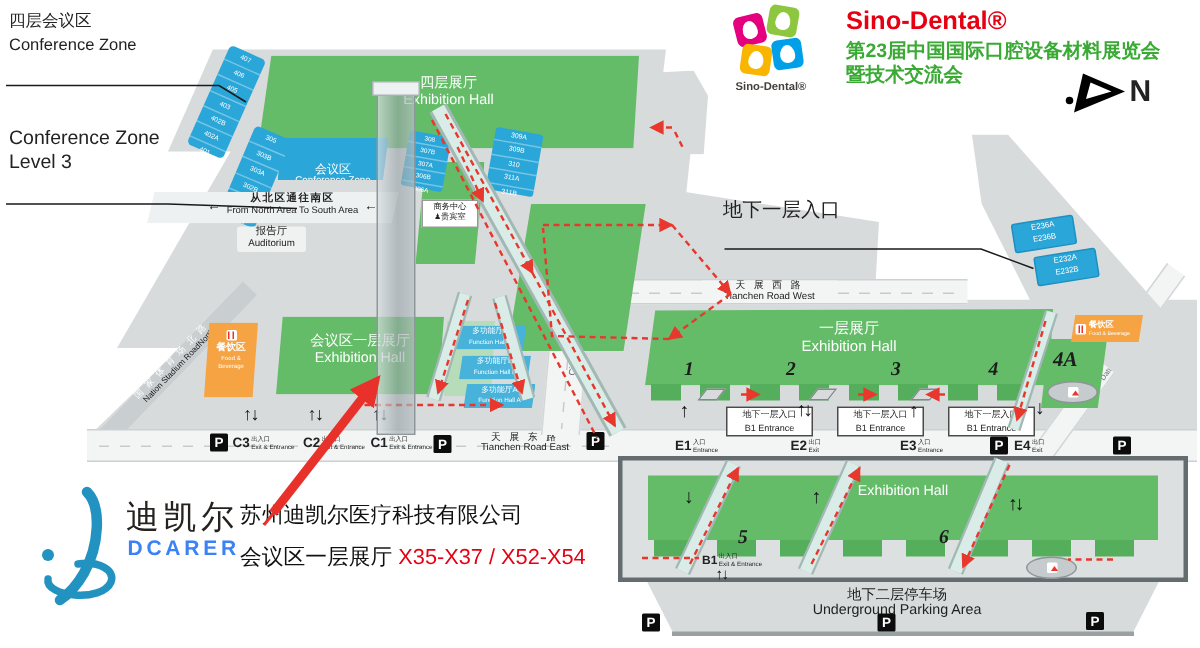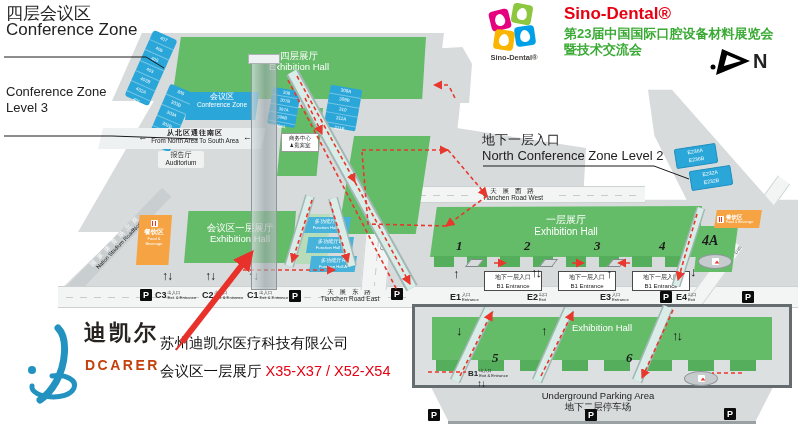--- a/index.html
+++ b/index.html
@@ -94,21 +94,21 @@
   <div class="a blue" style="left:138px;top:32px;width:26px;height:72px;transform:rotate(24deg);border-radius:3px;line-height:10.2px">
     <span class="rr" style="line-height:10.2px">407</span>
     <span class="rr" style="line-height:10.2px">406</span>
     <span class="rr" style="line-height:10.2px">405</span>
     <span class="rr" style="line-height:10.2px">403</span>
     <span class="rr" style="line-height:10.2px">402B</span>
     <span class="rr" style="line-height:10.2px">402A</span>
     <span class="rr" style="line-height:10.2px;border-bottom:none">401</span>
   </div>
 
-  <div class="a blue" style="left:185px;top:92px;width:74px;height:28px;clip-path:polygon(5% 0,100% 0,95% 100%,0 100%);padding-top:0">
+  <div class="a blue" style="left:185px;top:92px;width:74px;height:28px;clip-path:polygon(5% 0,100% 0,95% 100%,0 100%);padding-top:16px">
     <div style="font-size:8px;line-height:9px">会议区</div>
     <div style="font-size:6.5px;line-height:8px">Conference Zone</div>
   </div>
   <div class="a blue" style="left:157px;top:86px;width:26px;height:64px;transform:rotate(23deg);border-radius:3px">
     <span class="rr" style="line-height:10.6px">305</span>
     <span class="rr" style="line-height:10.6px">303B</span>
     <span class="rr" style="line-height:10.6px">303A</span>
     <span class="rr" style="line-height:10.6px">302B</span>
     <span class="rr" style="line-height:10.6px">302A</span>
     <span class="rr" style="line-height:10.6px;border-bottom:none">301A</span>
@@ -305,22 +305,22 @@
       </span>
   </div>
   <div class="a arr" style="left:477px;top:378px;font-size:10px;letter-spacing:-1px">↑↓</div>
   <div class="a oval" style="left:684px;top:371px">
     <span class="oico"></span>
   </div>
 
   <div class="a plat" style="left:428px;top:388px;width:348px;height:38px;clip-path:polygon(1% 0,99% 0,94% 90%,6% 90%)"></div>
   <div class="a" style="left:448px;top:421px;width:308px;height:3px;background:#9aa1a3"></div>
   <div class="a cnen" style="left:498px;top:391px;width:200px">
+    <div style="font-size:9.5px;line-height:11px">地下二层停车场</div>
     <div style="font-size:9.5px;line-height:10px">Underground Parking Area</div>
-    <div style="font-size:9.5px;line-height:11px">地下二层停车场</div>
   </div>
   <div class="a pbox" style="left:428px;top:409px">P</div>
   <div class="a pbox" style="left:585px;top:409px">P</div>
   <div class="a pbox" style="left:724px;top:408px">P</div>
 
   <svg width="800" height="432" viewBox="0 0 800 432" style="z-index:5;pointer-events:none">
     <defs>
       <marker id="ar" viewBox="0 0 8 8" refX="7" refY="4" markerWidth="6" markerHeight="6" orient="auto">
         <path d="M0,0 L8,4 L0,8 Z" fill="#e8382d"></path>
       </marker>
@@ -404,51 +404,50 @@
       <line x1="176" y1="350" x2="184" y2="340" stroke="#e8312a" stroke-width="2"></line>
     </g>
     <g>
       <polygon points="716,75 750,61 722,49" fill="#000"></polygon>
       <polygon points="724,66 741,61 727,55" fill="#fff"></polygon>
       <circle cx="713" cy="67" r="2.5" fill="#000"></circle>
     </g>
   </svg>
   <div class="a" style="left:753px;top:50px;font-size:20px;font-weight:bold;z-index:10">N</div>
 
-  <div class="a" style="left:6px;top:6px;font-size:17px;line-height:16px">
+  <div class="a" style="left:6px;top:6px;font-size:11px;line-height:16px">
     <div>四层会议区</div>
     <div>Conference Zone</div>
   </div>
   <div class="a" style="left:6px;top:84px;font-size:13px;line-height:16px">
     <div>Conference Zone</div>
     <div>Level 3</div>
   </div>
   <div class="a" style="left:482px;top:132px;font-size:13px;line-height:16px">
     <div>地下一层入口</div>
-    <div>North Conference Zone Level 2</div>
   </div>
 
   <div class="a" style="left:488px;top:4px;width:54px;height:48px">
     <span class="tile" style="left:2px;top:6px;background:#e4007f;transform:rotate(-14deg)"></span>
     <span class="tile" style="left:24px;top:0;background:#8dc63f;transform:rotate(10deg)"></span>
     <span class="tile" style="left:6px;top:26px;background:#f9b500;transform:rotate(8deg)"></span>
     <span class="tile" style="left:27px;top:22px;background:#00a0e9;transform:rotate(-8deg)"></span>
   </div>
   <div class="a" style="left:480px;top:53px;width:68px;text-align:center;font-size:7.5px;font-weight:bold;color:#44403e">Sino-Dental®</div>
   <div class="a" style="left:564px;top:4px;font-size:17px;font-weight:bold;color:#e60012">Sino-Dental®</div>
   <div class="a" style="left:564px;top:25px;font-size:13px;font-weight:bold;color:#3aaa35">第23届中国国际口腔设备材料展览会</div>
   <div class="a" style="left:564px;top:41px;font-size:13px;font-weight:bold;color:#3aaa35">暨技术交流会</div>
 
   <div class="a" style="left:22px;top:324px;width:58px;height:86px">
     <svg width="58" height="86" viewBox="0 0 58 86">
       <path d="M36,4 C46,14 44,40 34,58 C30,65 24,72 18,76" stroke="#2293c0" stroke-width="7" fill="none" stroke-linecap="round"></path>
       <path d="M10,62 C8,74 46,78 52,64 C55,56 44,50 30,52" stroke="#2293c0" stroke-width="5" fill="none" stroke-linecap="round"></path>
       <circle cx="10" cy="46" r="4" fill="#2293c0"></circle>
     </svg>
   </div>
-  <div class="a" style="left:84px;top:318px;font-size:22px;font-weight:bold;letter-spacing:3px;color:#262220">迪凯尔</div>
-  <div class="a" style="left:85px;top:357px;font-size:14px;font-weight:bold;letter-spacing:2.5px;color:#c2410c">DCARER</div>
+  <div class="a" style="left:84px;top:330px;font-size:22px;font-weight:normal;letter-spacing:3px;color:#262220">迪凯尔</div>
+  <div class="a" style="left:85px;top:357px;font-size:14px;font-weight:bold;letter-spacing:2.5px;color:#3b82f6">DCARER</div>
   <div class="a" style="left:160px;top:334px;font-size:14.5px;color:#111">苏州迪凯尔医疗科技有限公司</div>
   <div class="a" style="left:160px;top:362px;font-size:14.5px">
     <span style="color:#111">会议区一层展厅 </span><span style="color:#e60012">X35-X37 / X52-X54</span>
   </div>
 
 </div>
 
 </body></html>

